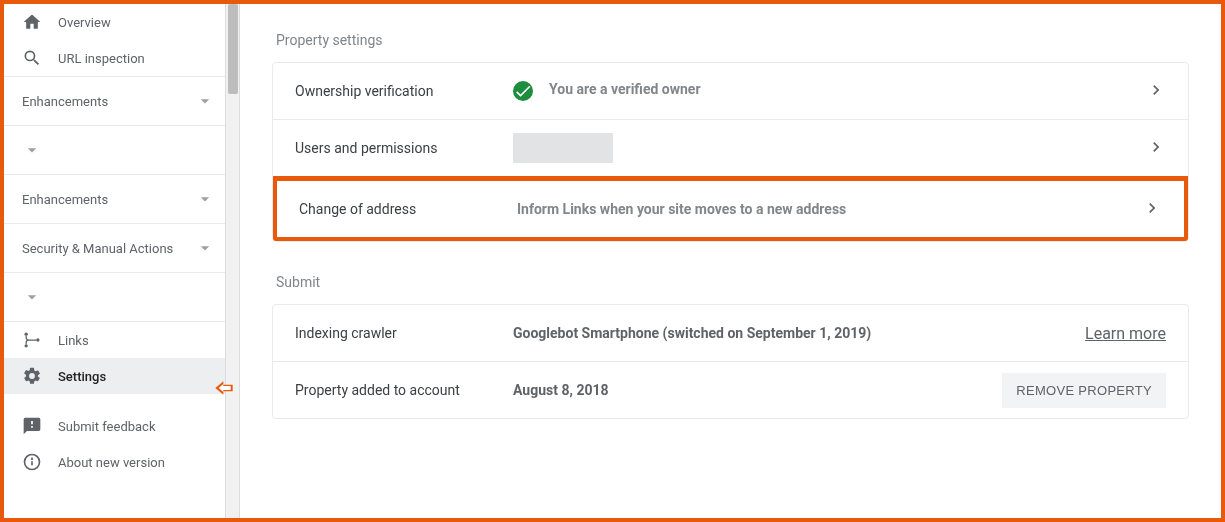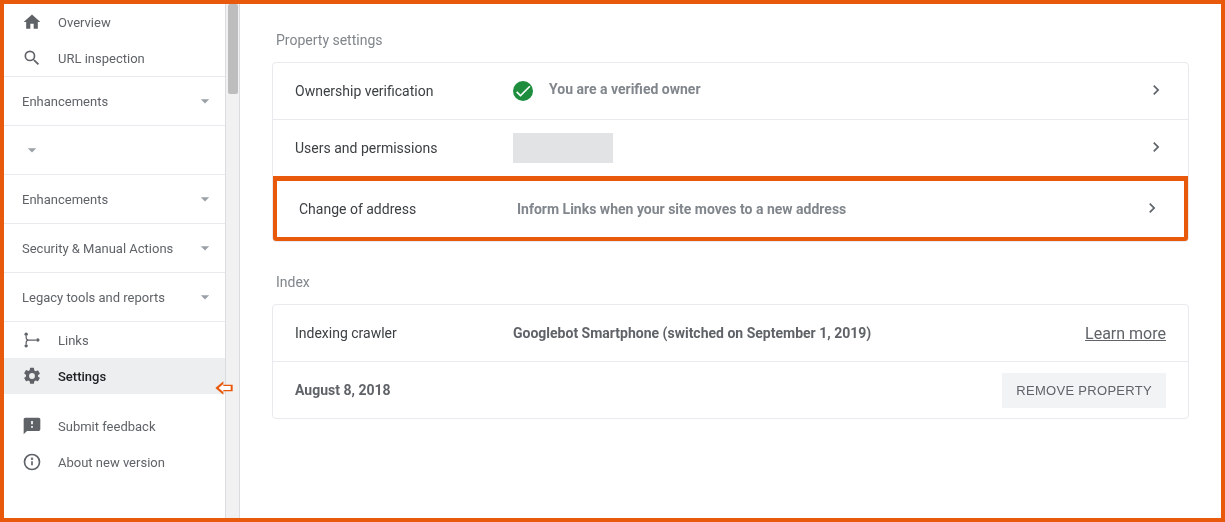--- a/index.html
+++ b/index.html
@@ -235,21 +235,20 @@
         <span class="lbl">Security &amp; Manual Actions</span>
         <span class="icon chev">
           <svg viewBox="0 0 24 24" fill="currentColor">
               <path d="M7 10l5 5 5-5z"></path>
             </svg>
         </span>
       </div>
       <div class="nav-divider"></div>
 
       <div class="nav-section">
-        <span class="lbl">Legacy tools and reports</span>
         <span class="icon chev">
           <svg viewBox="0 0 24 24" fill="currentColor">
               <path d="M7 10l5 5 5-5z"></path>
             </svg>
         </span>
       </div>
       <div class="nav-divider"></div>
 
       <div class="nav-item">
         <span class="icon">
@@ -341,34 +340,35 @@
           </div>
           <div class="row-action">
             <svg viewBox="0 0 24 24" width="20" height="20" fill="currentColor">
                 <path d="M10 6l6 6-6 6-1.41-1.41L13.17 12 8.59 7.41z"></path>
               </svg>
           </div>
         </div>
       </div>
     </div>
 
-    <div class="section-title">Index</div>
+    <div class="section-title">Submit</div>
 
     <div class="card">
 
       <div class="row about-row">
         <div class="row-label">Indexing crawler</div>
         <div class="row-body" style="color:#5f6368">
           <span>Googlebot Smartphone (switched on September 1, 2019)</span>
         </div>
         <a class="link">Learn more</a>
       </div>
       <div class="row-sep"></div>
 
       <div class="row about-row">
+        <div class="row-label">Property added to account</div>
         <div class="row-body" style="color:#5f6368">
           <span>August 8, 2018</span>
         </div>
         <button class="flat-btn">REMOVE PROPERTY</button>
       </div>
     </div>
   </main>
 </div>
 
 <div class="arrow-annot">

